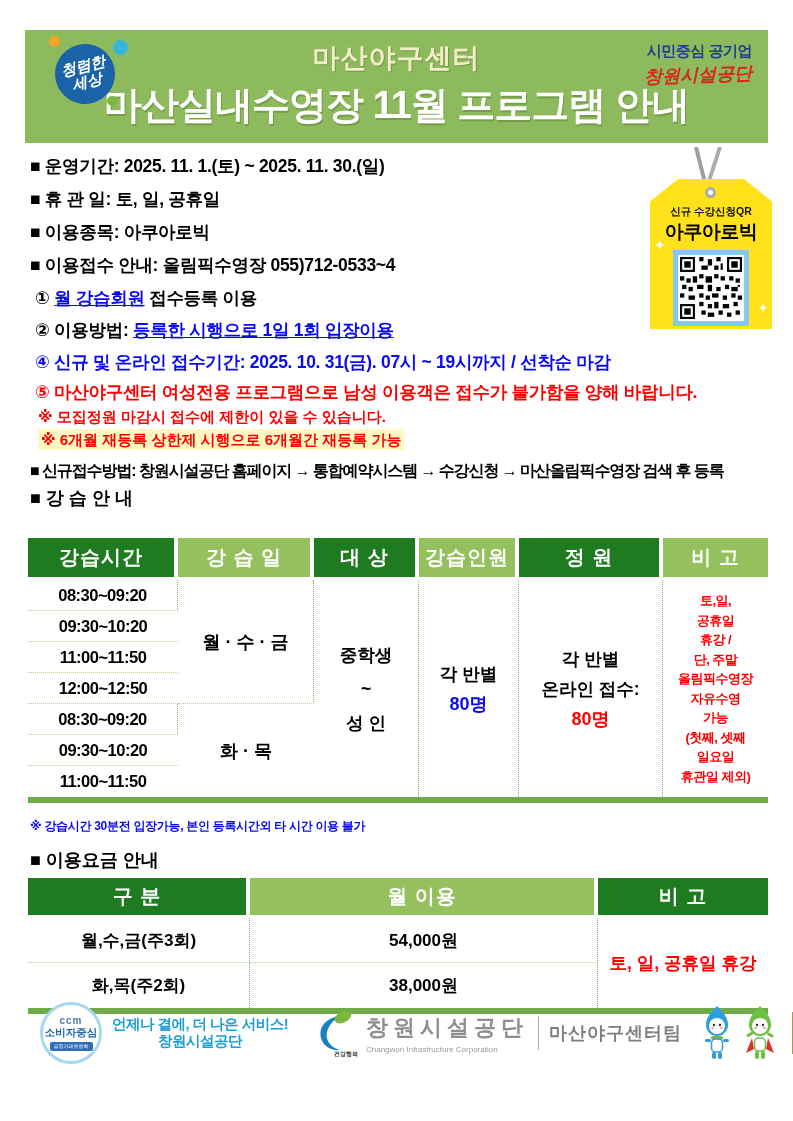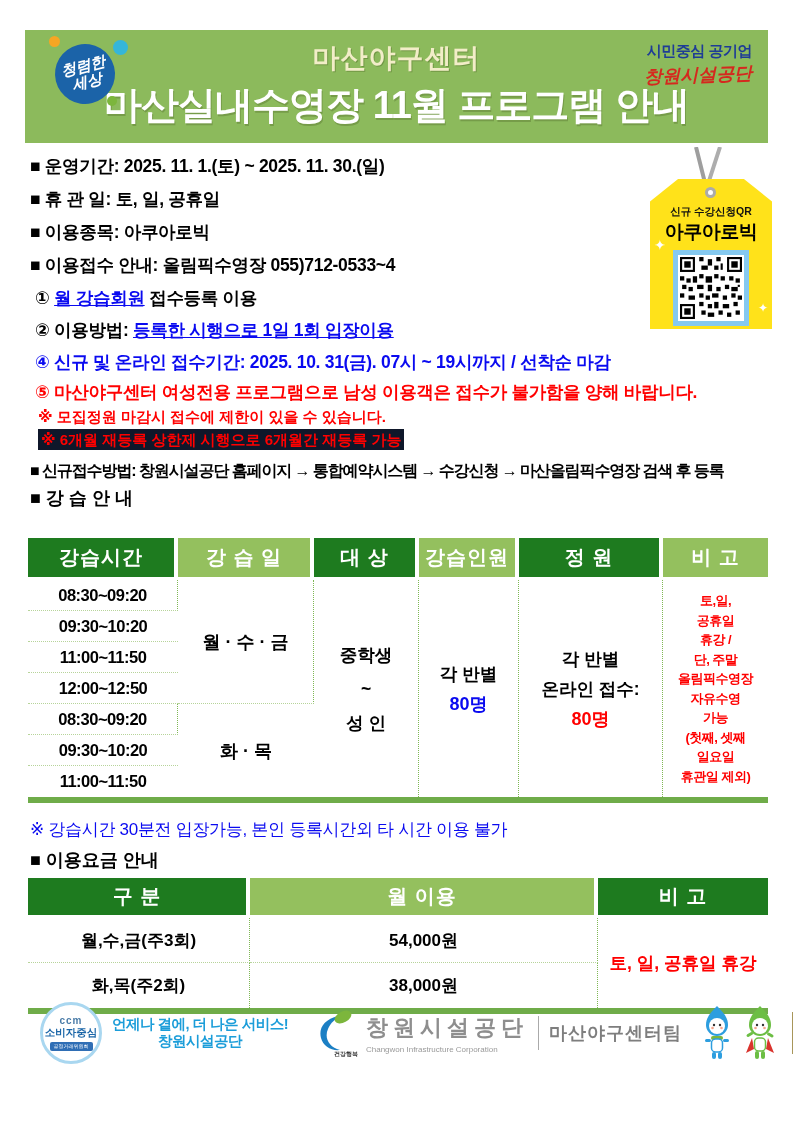--- a/index.html
+++ b/index.html
@@ -32,21 +32,21 @@
   .info { position:absolute; left:30px; top:150px; width:740px; }
   .line { font-size:17.5px; font-weight:bold; color:#000; height:33px; line-height:33px;
     letter-spacing:-0.3px; white-space:nowrap; }
   .line.circ { padding-left:5px; height:32px; line-height:32px; }
   .blue { color:#0A0AF0; }
   .blue-u { color:#0A0AF0; text-decoration:underline; }
   .red { color:#FF0000; }
   .line.n5 { height:28px; line-height:28px; }
   .warn1 { font-size:15px; font-weight:bold; color:#FF0000; height:22px; line-height:22px; padding-left:8px; }
   .warn2 { height:24px; line-height:24px; padding-left:8px; margin-bottom:6px; }
-  .warn2 span { background:#0f172a; font-size:15px; font-weight:bold; color:#FF0000; padding:2px 3px; }
+  .warn2 span { background:#fef9c3; font-size:15px; font-weight:bold; color:#FF0000; padding:2px 3px; }
   .method { font-size:16px; font-weight:bold; color:#000; height:26px; line-height:26px;
     letter-spacing:-1.1px; white-space:nowrap; }
   .sec-head { font-size:18px; font-weight:bold; color:#000; height:28px; line-height:28px; }
 
   
   .qr-area { position:absolute; left:650px; top:147px; width:122px; height:182px; }
   .string-svg { position:absolute; left:28px; top:0; }
   .tag-body { position:absolute; left:0; top:32px; width:122px; height:150px; background:#FFE21A;
     clip-path:polygon(23% 0%, 77% 0%, 100% 15%, 100% 100%, 0% 100%, 0% 15%); }
   .hole { position:absolute; left:55px; top:8px; width:11px; height:11px; border-radius:50%;
@@ -83,21 +83,21 @@
   td.target .pre { line-height:34px; }
   td.cap { font-size:17.5px; }
   td.cap .capline { line-height:30px; }
   td.quota { font-size:17.5px; }
   td.quota .pre { line-height:30px; }
   td.quota .qred { line-height:30px; color:#FF0000; font-size:18px; }
   td.cap .cblue { color:#0A0AF0; font-size:18px; }
   td.remark { font-size:13px; color:#FF0000; }
   td.remark .pre { line-height:19.5px; letter-spacing:-0.5px; }
 
-  .sched-note { position:absolute; left:30px; top:818px; font-size:17px; font-weight:normal;
+  .sched-note { position:absolute; left:30px; top:818px; font-size:12px; font-weight:bold;
     color:#0A0AF0; letter-spacing:-0.3px; }
   .fee-head { position:absolute; left:30px; top:848px; font-size:18px; font-weight:bold; color:#000; }
 
   
   .fee-wrap { top:878px; }
   .fee-tbl th { height:40px; }
   .fee-tbl td { height:45px; font-size:17px; }
   .fee-tbl td.fl, .fee-tbl td.fp { border-right:1px dotted #7FB755; }
   .fee-tbl tr.r1 td.fl, .fee-tbl tr.r1 td.fp { border-bottom:1px dotted #B7D49A; }
   .fee-tbl td.fnote { color:#FF0000; font-size:17.5px; }

